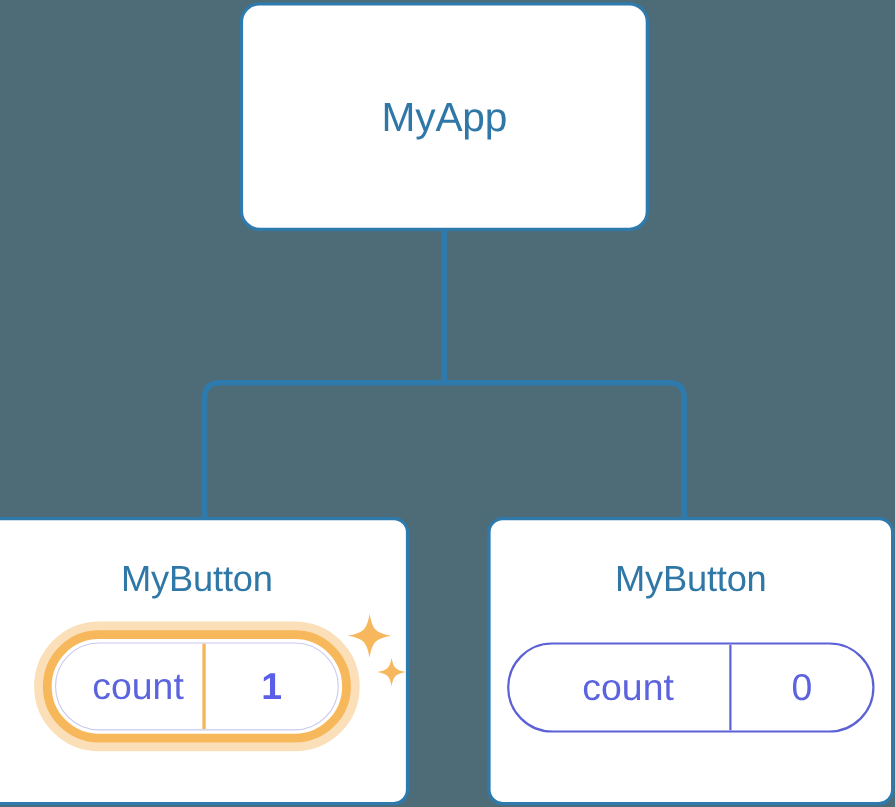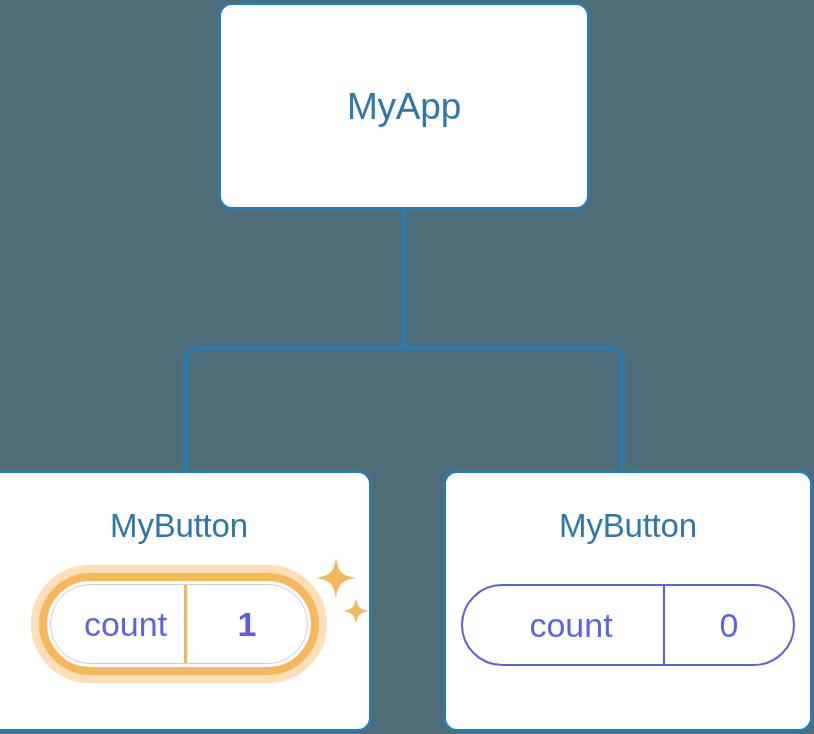--- a/index.html
+++ b/index.html
@@ -43,20 +43,21 @@
     flex-direction: column;
     align-items: center;
   }
 
   .node-root {
     left: 218px;
     top: 2px;
     width: 372px;
     height: 208px;
     justify-content: center;
+    border-radius: 18px;
   }
 
   .node-child-left {
     left: -14px;
     top: 470px;
     width: 386px;
     height: 262px;
     padding-top: 36px;
   }
 

